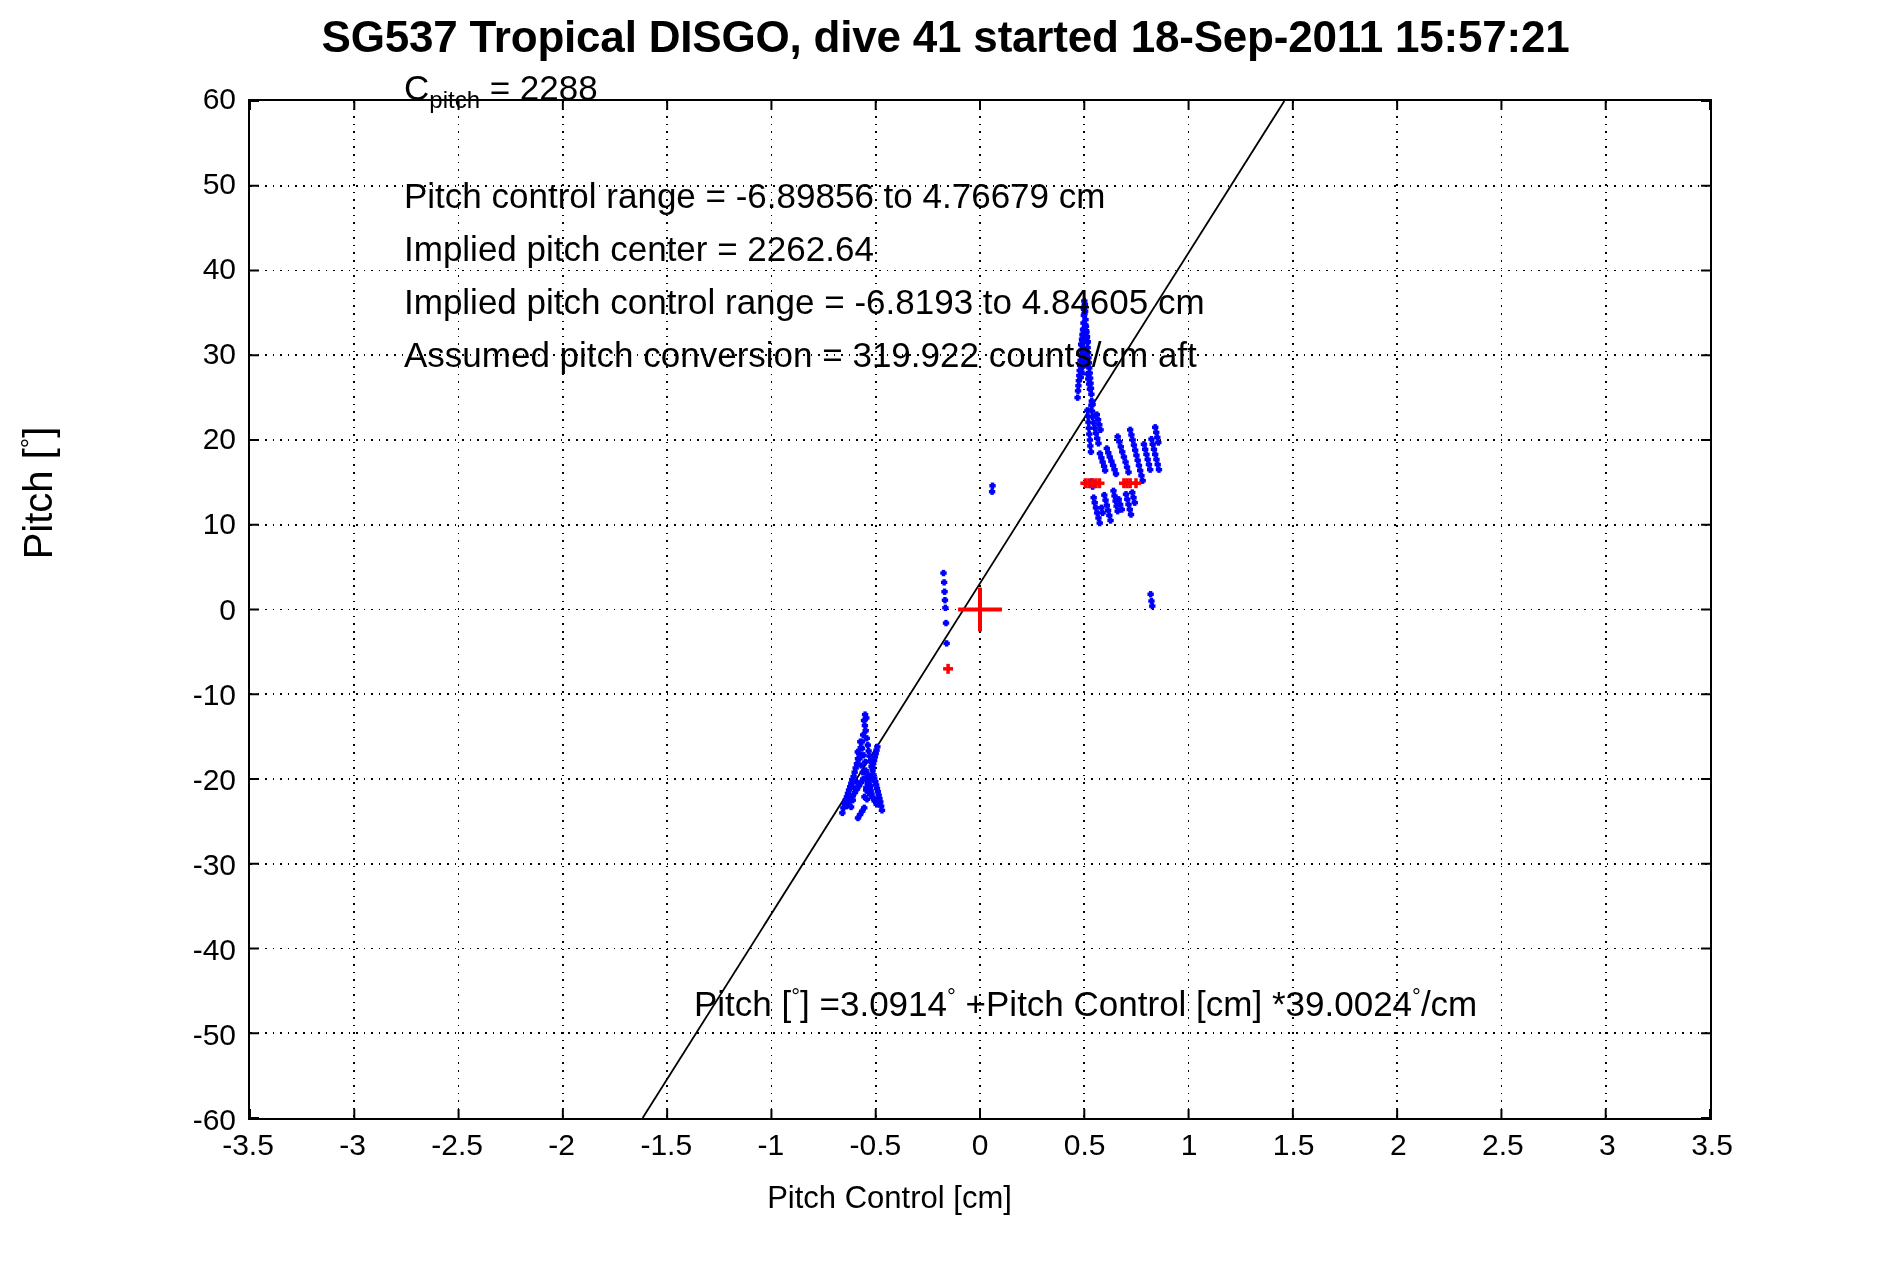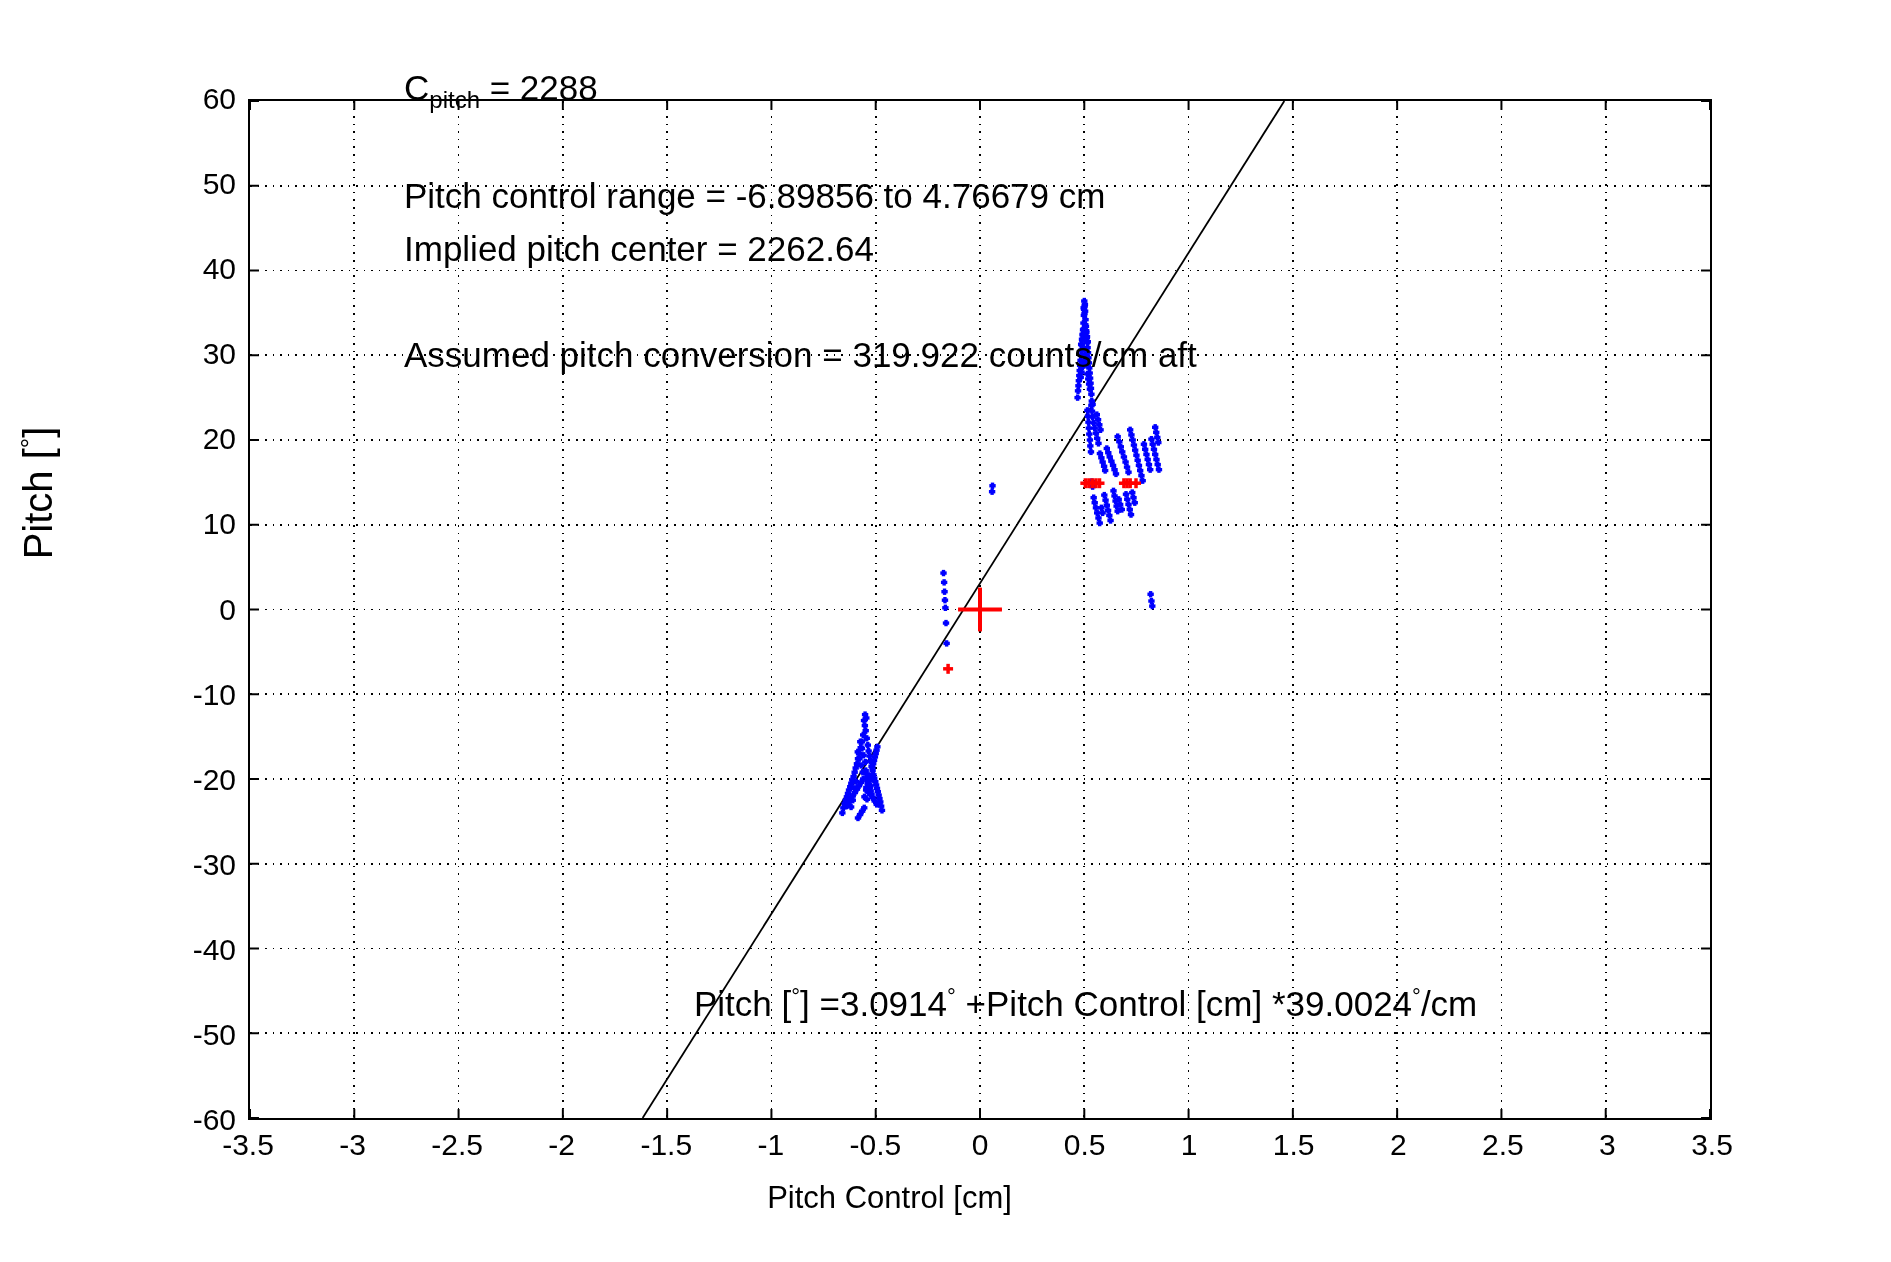--- a/index.html
+++ b/index.html
@@ -109,20 +109,21 @@
   #eqn .deg {
     font-size: 22px;
     vertical-align: 0.55em;
   }
 </style>
 </head>
 <body>
 
 <div id="figure">
 
+  <div id="plot-title">SG537 Tropical DISGO, dive 41 started 18-Sep-2011 15:57:21</div>
 
   <div id="plot-area">
     <svg id="svg-canvas" viewBox="0 0 1464 1021" preserveAspectRatio="none">
       <g id="grid-group">
           <line x1="104.57142857142857" y1="0" x2="104.57142857142857" y2="1021" stroke="#000" stroke-width="1.6" stroke-dasharray="1.6 6" shape-rendering="crispEdges"></line>
           <line x1="209.14285714285714" y1="0" x2="209.14285714285714" y2="1021" stroke="#000" stroke-width="1.6" stroke-dasharray="1.6 6" shape-rendering="crispEdges"></line>
           <line x1="313.7142857142857" y1="0" x2="313.7142857142857" y2="1021" stroke="#000" stroke-width="1.6" stroke-dasharray="1.6 6" shape-rendering="crispEdges"></line>
           <line x1="418.2857142857143" y1="0" x2="418.2857142857143" y2="1021" stroke="#000" stroke-width="1.6" stroke-dasharray="1.6 6" shape-rendering="crispEdges"></line>
           <line x1="522.8571428571429" y1="0" x2="522.8571428571429" y2="1021" stroke="#000" stroke-width="1.6" stroke-dasharray="1.6 6" shape-rendering="crispEdges"></line>
           <line x1="627.4285714285714" y1="0" x2="627.4285714285714" y2="1021" stroke="#000" stroke-width="1.6" stroke-dasharray="1.6 6" shape-rendering="crispEdges"></line>
@@ -805,18 +806,19 @@
   <div id="ylabel">Pitch [<span style="font-size:26px; vertical-align:0.5em;">°</span>]</div>
   <div id="xlabel">Pitch Control [cm]</div>
 
   <div class="annot" style="left:404px; top:70px;"><span>C</span><span class="sub">pitch</span><span> = 2288</span></div>
 
 
   <div class="annot" style="left:404px; top:178px;">Pitch control range = -6.89856 to 4.76679 cm</div>
 
   <div class="annot" style="left:404px; top:231px;">Implied pitch center = 2262.64</div>
 
+  <div class="annot" style="left:404px; top:284px;">Implied pitch control range = -6.8193 to 4.84605 cm</div>
 
   <div class="annot" style="left:404px; top:337px;">Assumed pitch conversion = 319.922 counts/cm aft</div>
 
   <div id="eqn"><span>Pitch [</span><span class="deg">°</span><span>] =3.0914</span><span class="deg">°</span><span> +Pitch Control [cm] *39.0024</span><span class="deg">°</span><span>/cm</span></div>
 
 </div>
 
 </body></html>

